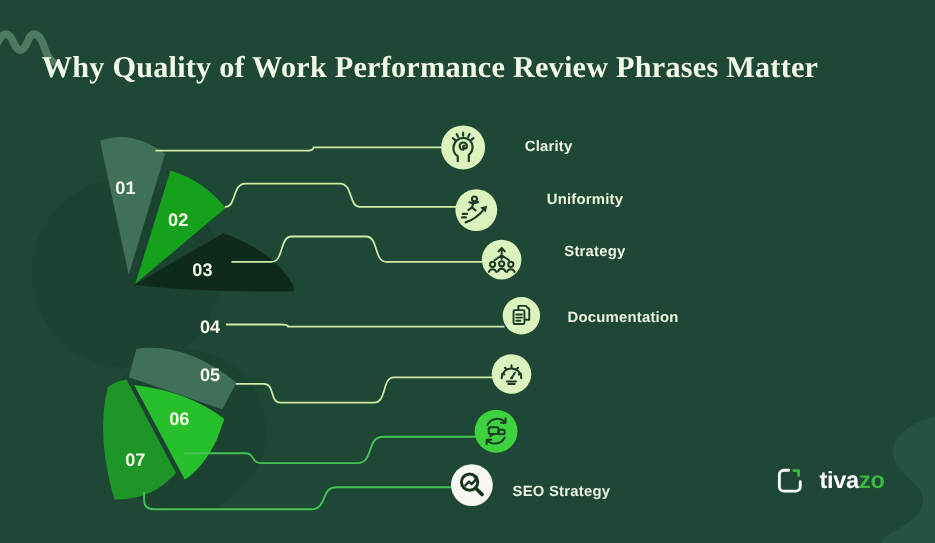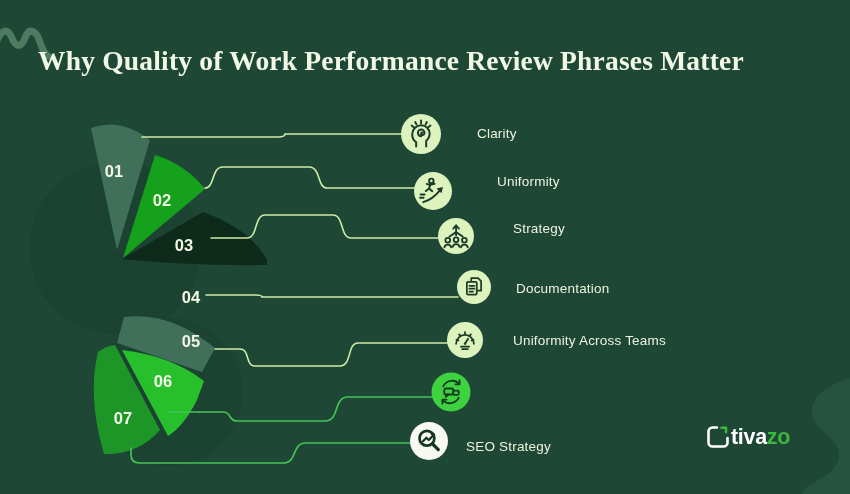--- a/index.html
+++ b/index.html
@@ -9,33 +9,33 @@
     font-family:"Liberation Sans", sans-serif;
   }
   .scene{position:absolute;left:0;top:0;width:850px;height:494px;}
   .title{
     position:absolute;left:38px;top:45px;width:790px;
     font-size:27.5px;font-weight:700;letter-spacing:.2px;
     color:#f2f8e6;white-space:nowrap;font-family:Liberation Serif, serif;
   }
   .item-label{
     position:absolute;transform:translateY(-50%);
-    font-size:13.5px;font-weight:400;letter-spacing:.2px;
+    font-size:13.5px;font-weight:700;letter-spacing:.2px;
     color:#edf3df;white-space:nowrap;
   }
   .lbl-1{left:477px;top:133px;}
   .lbl-2{left:497px;top:181px;}
   .lbl-3{left:513px;top:228px;}
   .lbl-4{left:516px;top:288px;}
   .lbl-5{left:513px;top:340px;}
   .lbl-6{left:486px;top:394px;}
   .lbl-7{left:466px;top:446px;text-align:right;}
   .logo{
     position:absolute;left:705px;top:423px;height:28px;
-    display:flex;align-items:center;gap:0;
+    display:flex;align-items:center;gap:14px;
   }
   .logo-text{font-size:21.5px;font-weight:700;letter-spacing:-0.3px;color:#ffffff;}
   .logo-text .zo{color:#3cb63c;}
   svg text.num{
     font-family:"Liberation Sans", sans-serif;
     font-size:16.5px;font-weight:700;fill:#f3f7e5;
   }
 </style>
 </head>
 <body>
@@ -147,21 +147,20 @@
       <text class="num" x="123" y="418" dy=".35em">07</text>
     </g>
   </svg>
 
   <div class="title">Why Quality of Work Performance Review Phrases Matter</div>
 
   <div class="item-label lbl-1">Clarity</div>
   <div class="item-label lbl-2">Uniformity</div>
   <div class="item-label lbl-3">Strategy</div>
   <div class="item-label lbl-4">Documentation</div>
-  <div class="item-label lbl-5">Uniformity Across Teams</div>
   <div class="item-label lbl-7">SEO Strategy</div>
 
   <div class="logo">
     <svg width="26" height="26" viewBox="0 0 26 26">
       <path d="M12 3.5H7.5A4 4 0 0 0 3.5 7.5v11a4 4 0 0 0 4 4h11a4 4 0 0 0 4-4V14" fill="none" stroke="#ffffff" stroke-width="2.6" stroke-linecap="round"></path>
       <path d="M16.5 3.8h4.5v4.5" fill="none" stroke="#3cb63c" stroke-width="2.6" stroke-linecap="round" stroke-linejoin="round"></path>
     </svg>
     <div class="logo-text"><span>tiva</span><span class="zo">zo</span></div>
   </div>
 

